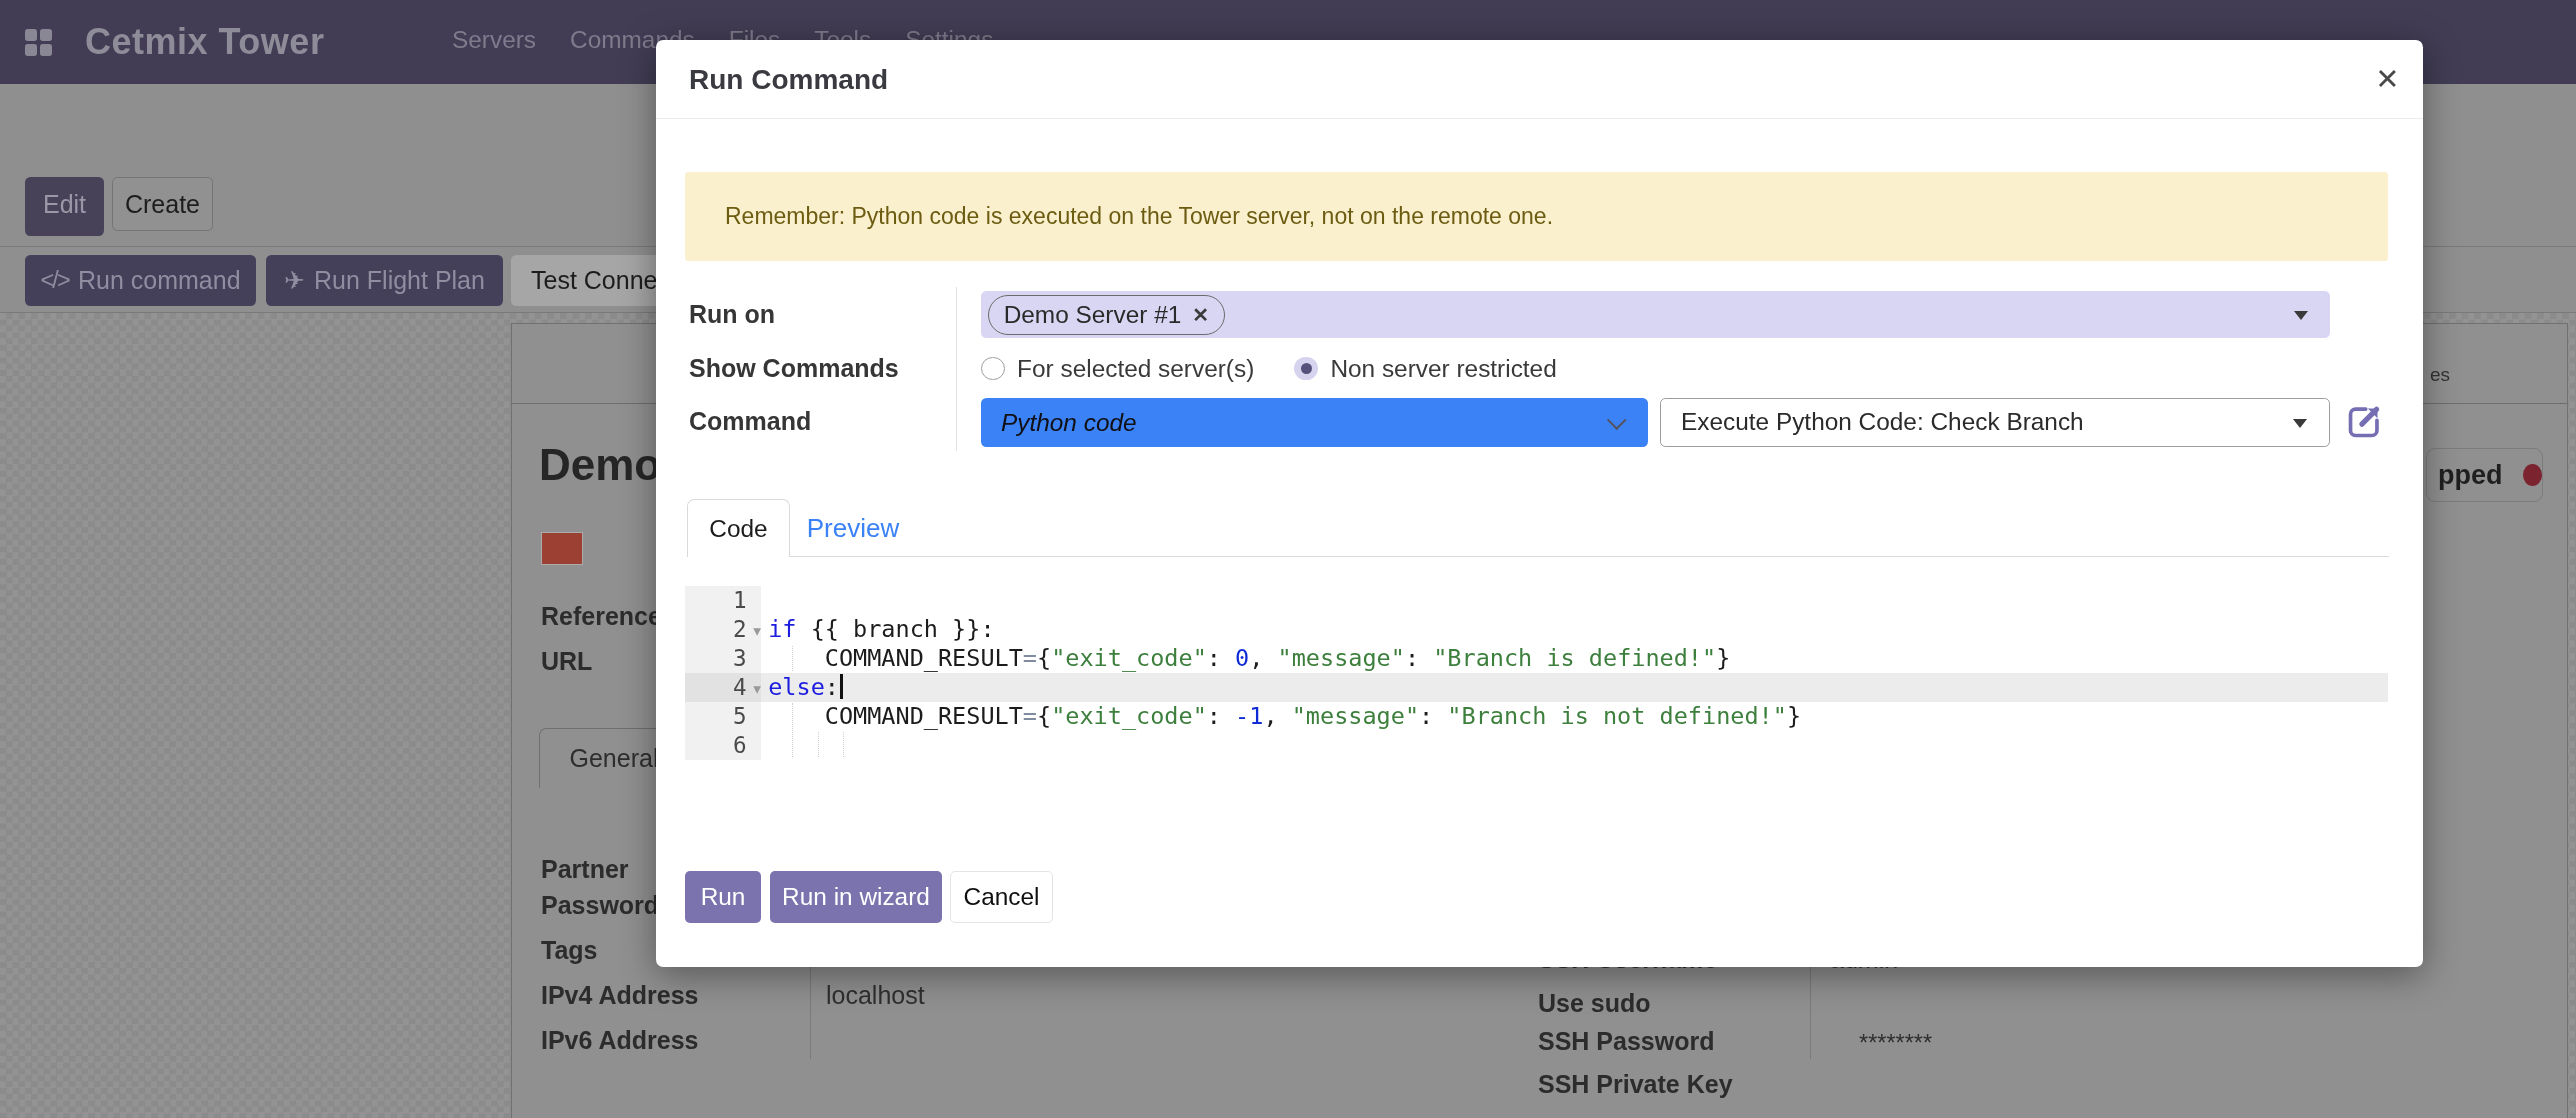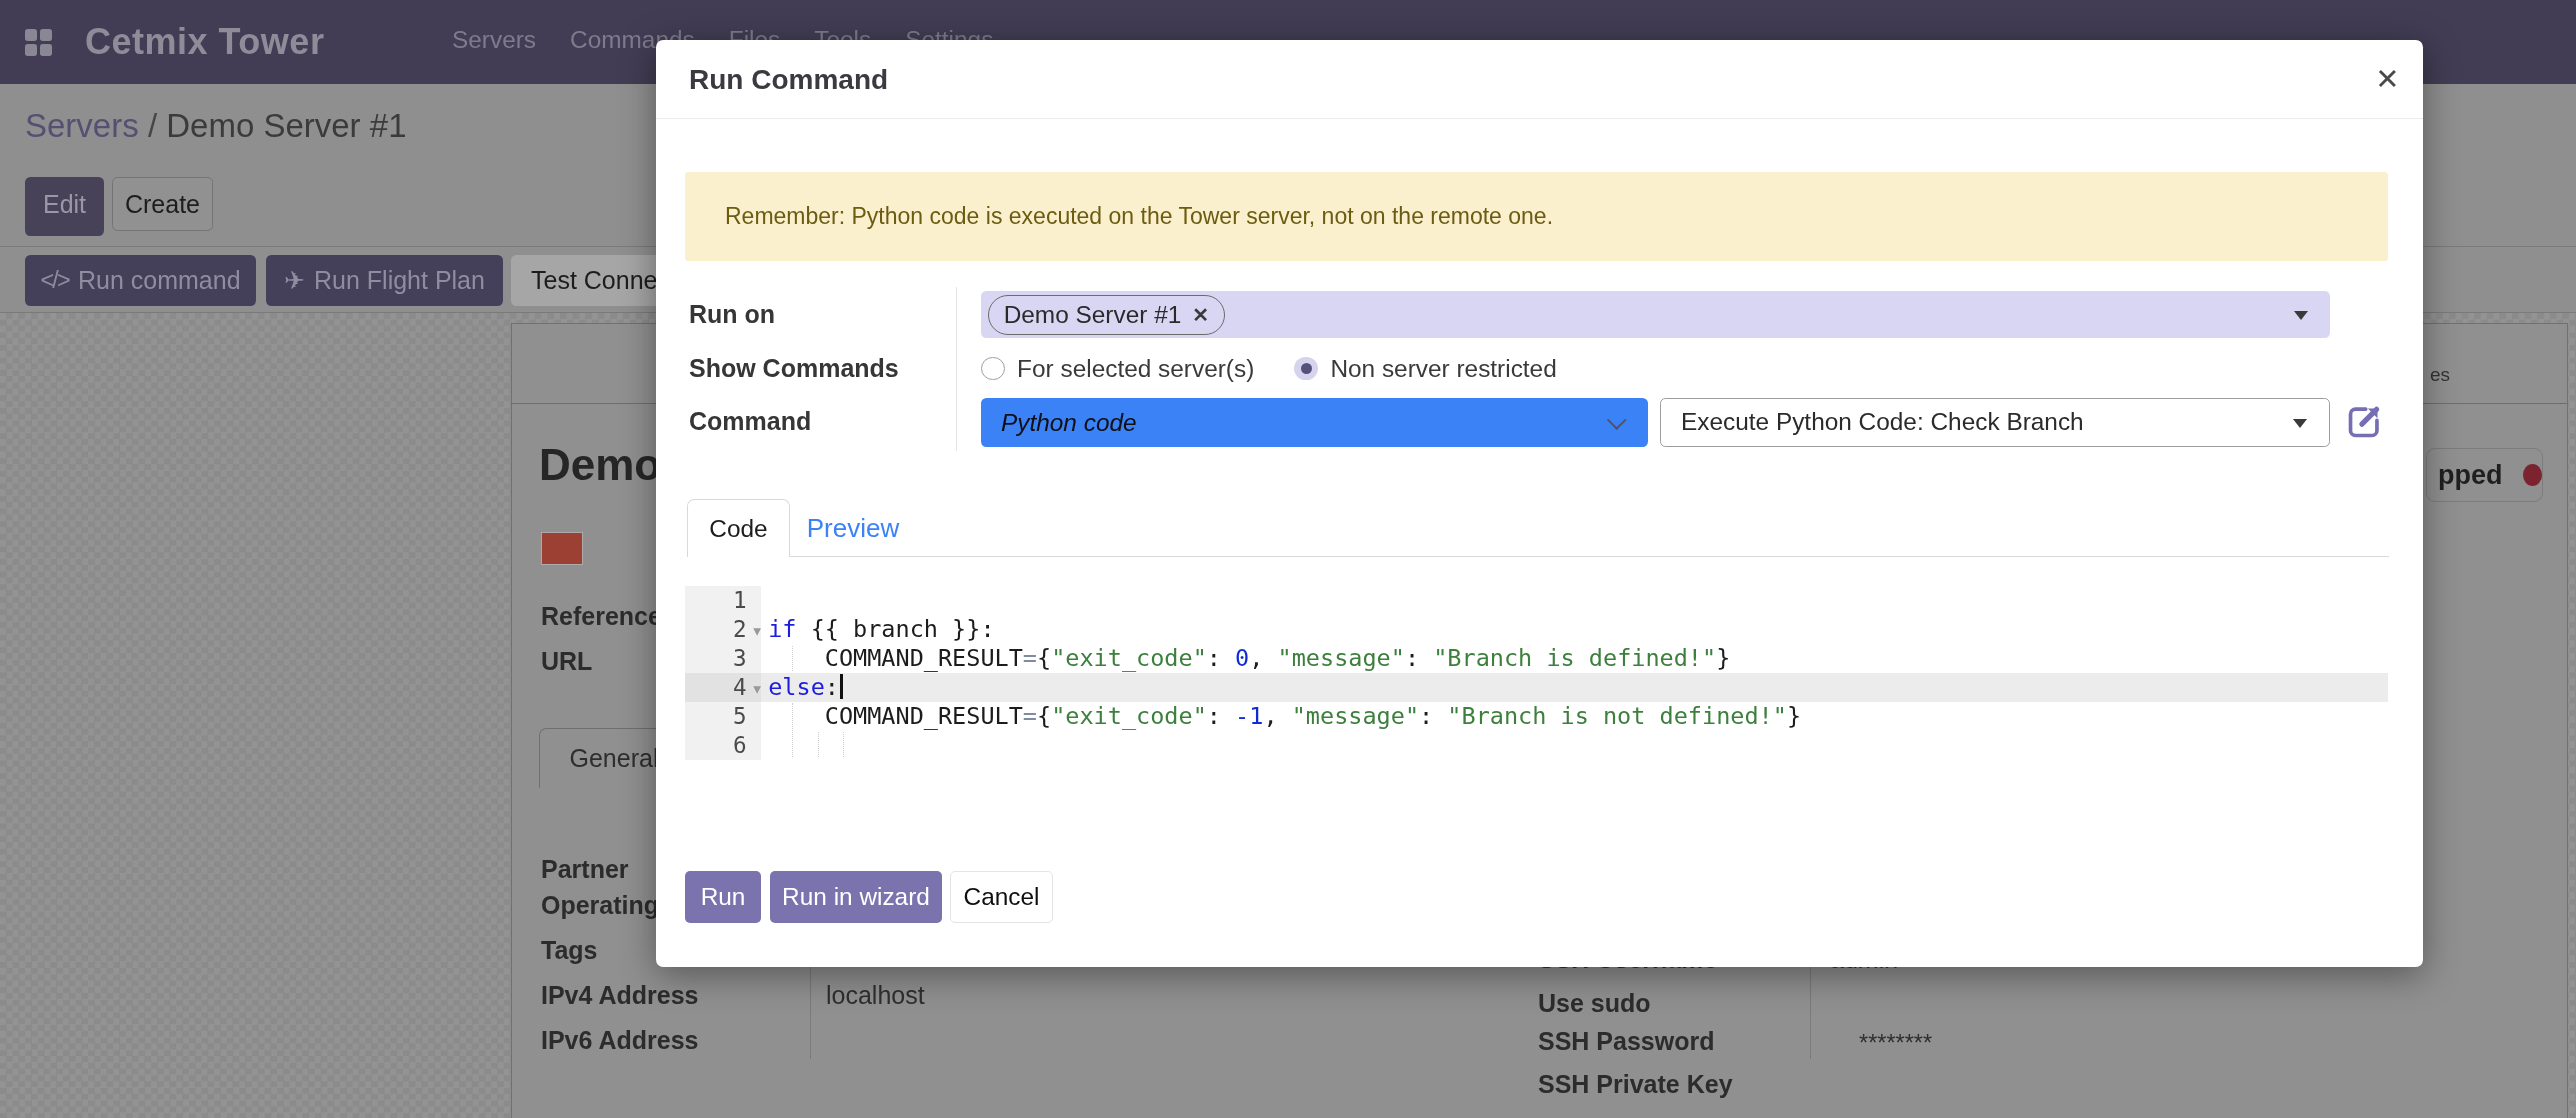--- a/index.html
+++ b/index.html
@@ -134,25 +134,20 @@
     <div class="brand">Cetmix Tower</div>
     <div class="nav-menu">
         <span class="nav-item">Servers</span>
         <span class="nav-item">Commands</span>
         <span class="nav-item">Files</span>
         <span class="nav-item">Tools</span>
         <span class="nav-item">Settings</span>
       </div>
   </div>
 
-  <div class="breadcrumb">
-    <span class="bc-parent">Servers</span>
-    <span class="bc-sep"> / </span>
-    <span class="bc-current">Demo Server #1</span>
-  </div>
 
   <div class="btn-edit">Edit</div>
   <div class="btn-create">Create</div>
 
   <div class="hr1"></div>
 
   <div class="sb-btn sb-dark" id="btn-run-command">
     <span class="code-glyph">&lt;/&gt;</span>
     <span>Run command</span>
   </div>
@@ -179,21 +174,21 @@
     </div>
 
     <div class="swatch"></div>
 
     <div class="flabel" style="left:29px; top:278px;">Reference</div>
     <div class="flabel" style="left:29px; top:323px;">URL</div>
 
     <div class="general-tab">General</div>
 
     <div class="flabel" style="left:29px; top:531px;">Partner</div>
-    <div class="flabel" style="left:29px; top:567px;">Operating</div>
+    <div class="flabel" style="left:29px; top:567px;">Password</div>
     <div class="flabel" style="left:29px; top:612px;">Tags</div>
     <div class="flabel" style="left:29px; top:657px;">IPv4 Address</div>
     <div class="fvalue" style="left:314px; top:657px;">localhost</div>
     <div class="flabel" style="left:29px; top:702px;">IPv6 Address</div>
     <div class="vdiv" style="left:298px; top:643px; height:92px;"></div>
 
     <div class="flabel" style="left:1026px; top:621px;">SSH Username</div>
     <div class="fvalue" style="left:1318px; top:621px;">admin</div>
     <div class="flabel" style="left:1026px; top:665px;">Use sudo</div>
     <div class="flabel" style="left:1026px; top:703px;">SSH Password</div>

